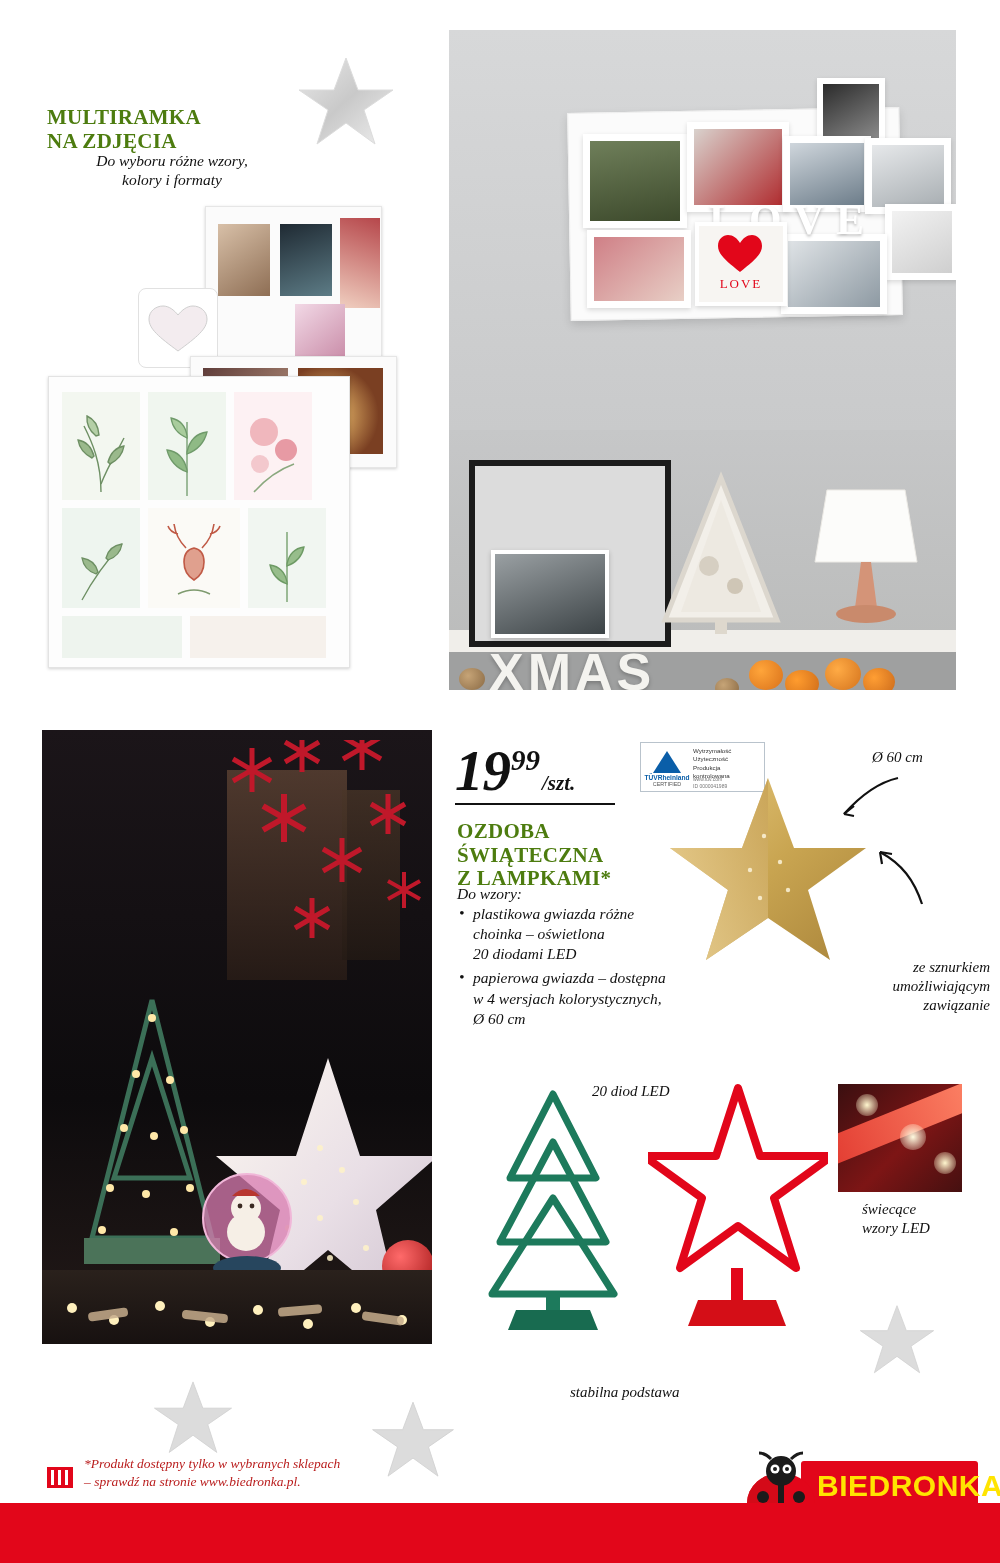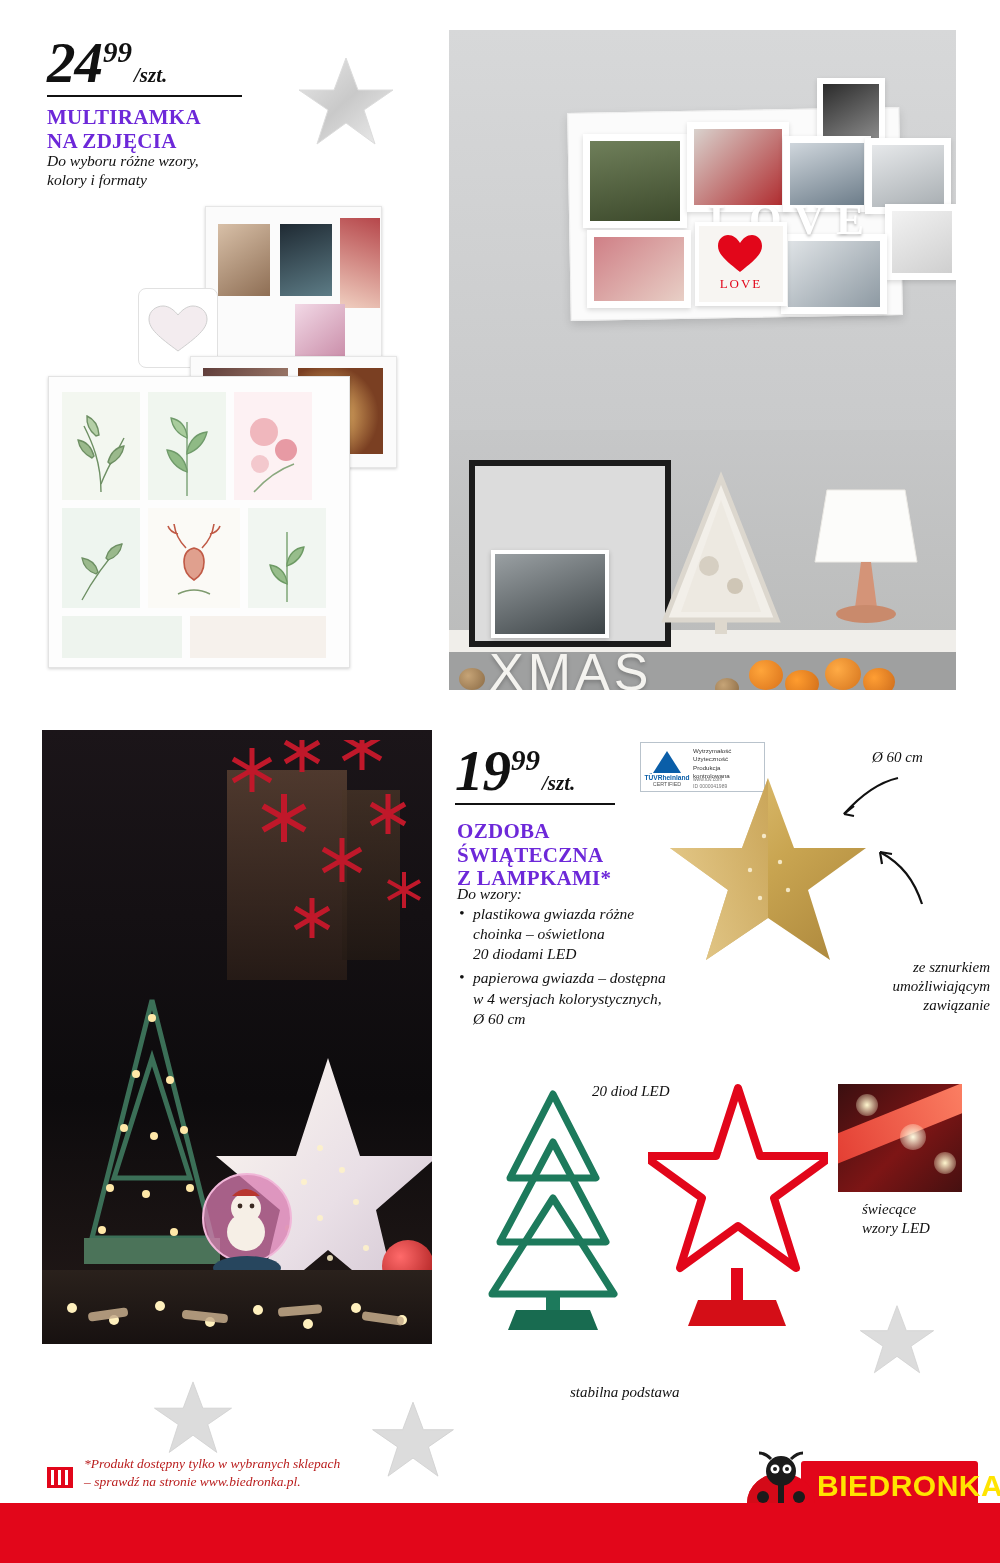--- a/index.html
+++ b/index.html
@@ -18,26 +18,26 @@
   
   .price{font-family:"Liberation Serif", serif;font-weight:bold;font-style:italic;color:#111;line-height:1;}
   .price .int{font-size:57px;letter-spacing:-1px;}
   .price .cents{font-size:29px;vertical-align:super;position:relative;top:-14px;margin-left:1px;}
   .price .unit{font-size:21px;font-weight:bold;font-style:italic;margin-left:2px;}
   .price-rule{height:2px;background:#111;margin-top:4px;}
 
   
   .prod-title{
     font-family:"Liberation Serif", serif;
-    font-weight:bold;font-size:21px;line-height:1.12;color:#6d28d9;
+    font-weight:bold;font-size:21px;line-height:1.12;color:#4d7c0f;
     letter-spacing:.3px;
   }
   .prod-desc{
     font-family:"Liberation Serif", serif;
-    font-style:italic;font-size:15.5px;line-height:1.25;color:#111;
+    font-style:italic;font-size:15.5px;line-height:1.25;color:#111;text-align:center;
   }
   .bullets{
     font-family:"Liberation Serif", serif;
     font-style:italic;font-size:15.5px;line-height:1.3;color:#111;
     margin:0;padding:0;list-style:none;
   }
   .bullets li{position:relative;padding-left:16px;margin-bottom:4px;}
   .bullets li:before{content:"•";position:absolute;left:2px;top:-1px;}
   .caption{
     font-family:"Liberation Serif", serif;
@@ -83,26 +83,20 @@
   .tuv-url{position:absolute;left:52px;top:33px;font-size:5px;line-height:1.3;color:#777;}
 
   
   .arrow{position:absolute;}
 </style>
 </head>
 <body>
 
 <div class="page">
 
-  <div class="abs" style="left:47px;top:34px;width:195px;">
-    <div class="price">
-      <span class="int">24</span><span class="cents">99</span><span class="unit">/szt.</span>
-    </div>
-    <div class="price-rule"></div>
-  </div>
 
   <div class="abs prod-title" style="left:47px;top:106px;width:250px;">
     <div>MULTIRAMKA</div>
     <div>NA ZDJĘCIA</div>
   </div>
 
   <div class="abs prod-desc" style="left:47px;top:151px;width:250px;">
     <div>Do wyboru różne wzory,</div>
     <div>kolory i formaty</div>
   </div>
@@ -259,21 +253,21 @@
       <circle cx="86" cy="116" r="8" fill="#cfc6b6"></circle>
       <rect x="66" y="150" width="12" height="14" fill="#ded8cd"></rect>
     </svg>
 
     <svg class="abs" style="left:352px;top:448px;" width="130" height="165" viewBox="0 0 130 165">
       <path d="M26 12 L104 12 L116 84 L14 84 Z" fill="#fcfcfa" stroke="#eceae5"></path>
       <path d="M60 84 L70 84 L76 130 L54 130 Z" fill="#d49478"></path>
       <ellipse cx="65" cy="136" rx="30" ry="9" fill="#c98a6c"></ellipse>
     </svg>
 
-    <div class="abs" style="left:40px;top:612px;font-family:'Liberation Sans',sans-serif;font-weight:normal;font-size:52px;letter-spacing:4px;color:#f4f3ef;text-shadow:0 2px 4px rgba(0,0,0,.25);">XMAS</div>
+    <div class="abs" style="left:40px;top:612px;font-family:'Liberation Sans',sans-serif;font-weight:bold;font-size:52px;letter-spacing:4px;color:#f4f3ef;text-shadow:0 2px 4px rgba(0,0,0,.25);">XMAS</div>
 
     <div class="abs" style="left:300px;top:630px;width:34px;height:30px;border-radius:50%;background:radial-gradient(circle at 35% 35%,#ffa53a,#d9711a);"></div>
     <div class="abs" style="left:336px;top:640px;width:34px;height:28px;border-radius:50%;background:radial-gradient(circle at 35% 35%,#ff9c2e,#cc6a18);"></div>
     <div class="abs" style="left:376px;top:628px;width:36px;height:32px;border-radius:50%;background:radial-gradient(circle at 35% 35%,#ffab45,#d4731d);"></div>
     <div class="abs" style="left:414px;top:638px;width:32px;height:28px;border-radius:50%;background:radial-gradient(circle at 35% 35%,#ff9e33,#c9681a);"></div>
     <div class="abs" style="left:10px;top:638px;width:26px;height:22px;border-radius:50%;background:radial-gradient(circle at 35% 35%,#c6a477,#8a6a44);"></div>
     <div class="abs" style="left:266px;top:648px;width:24px;height:20px;border-radius:50%;background:radial-gradient(circle at 35% 35%,#c6a477,#8a6a44);"></div>
   </div>
 
   <div class="abs" style="left:42px;top:730px;width:390px;height:614px;overflow:hidden;background:#120f10;">

